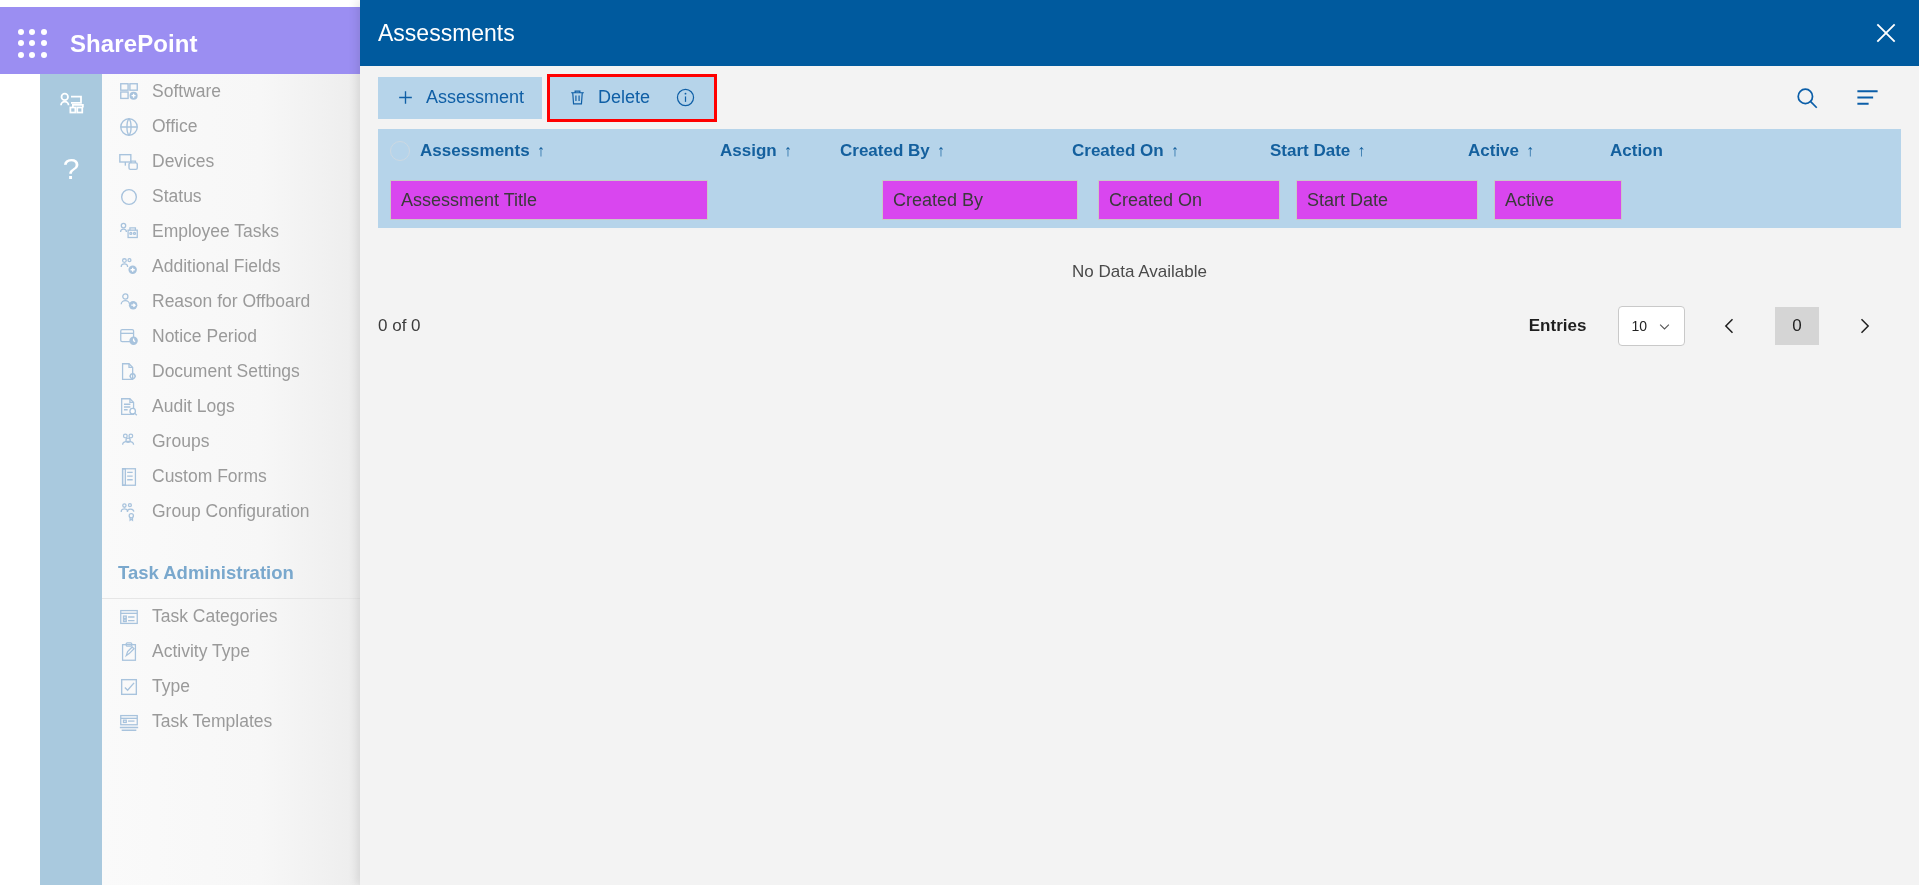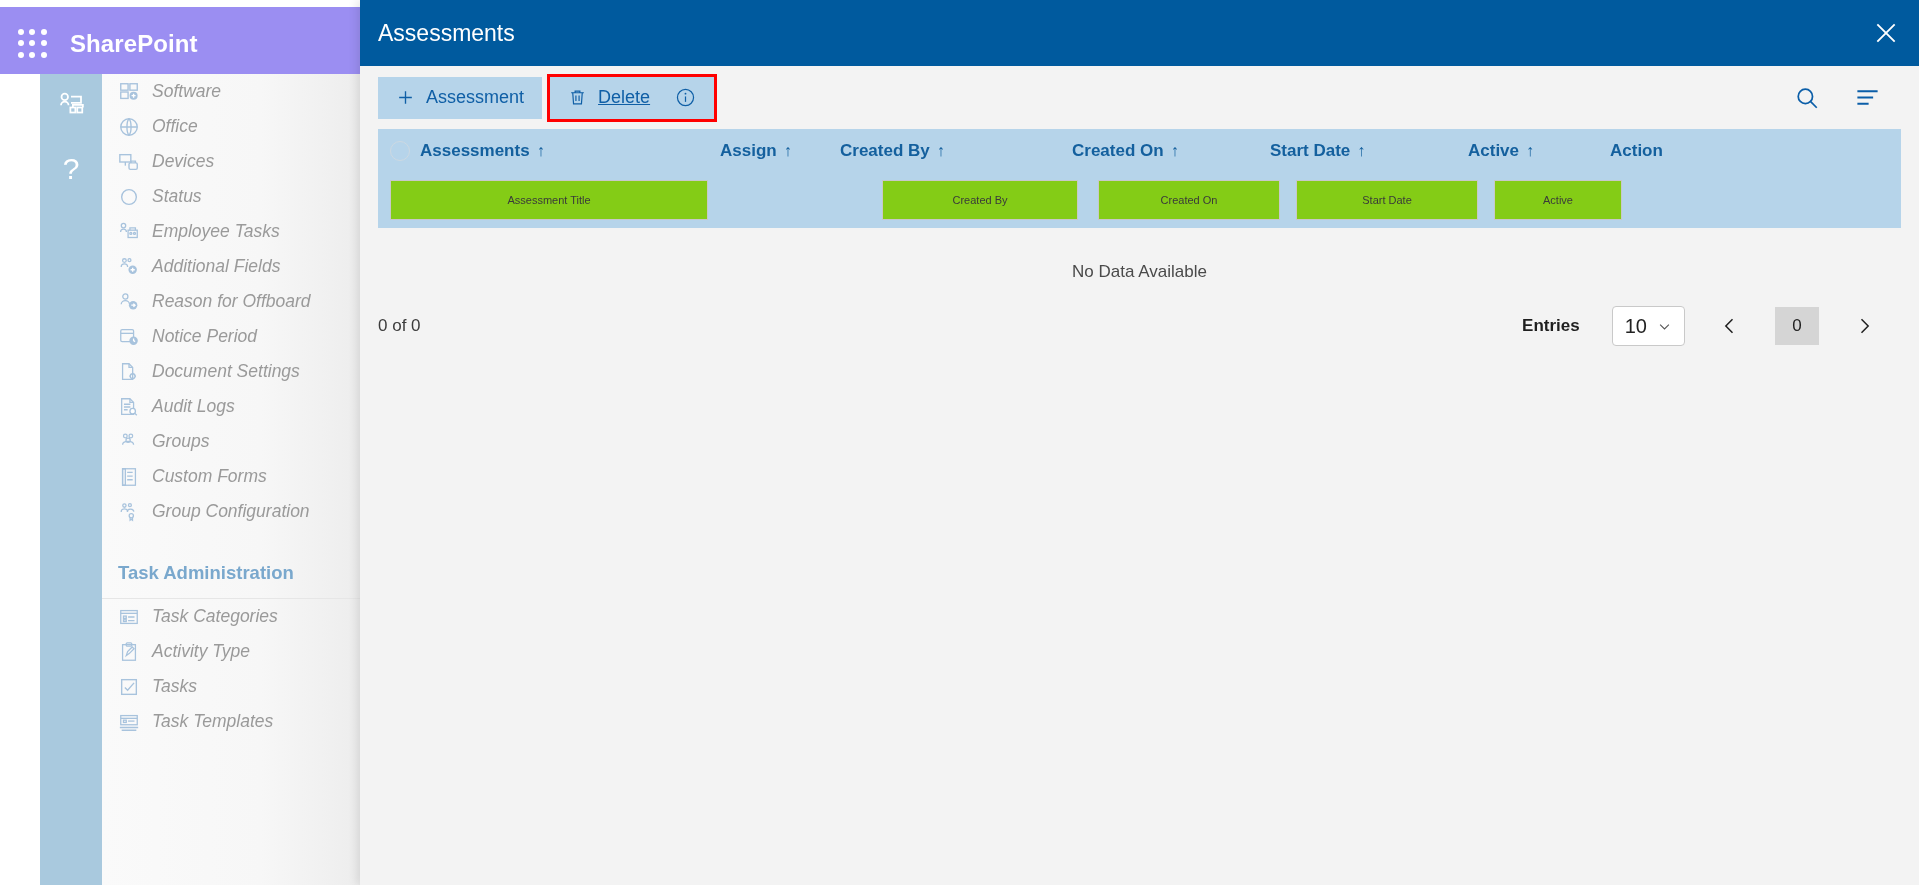--- a/index.html
+++ b/index.html
@@ -44,21 +44,20 @@
     position: absolute; left: 102px; top: 0; width: 258px; height: 811px;
     background: linear-gradient(to right, #fafafa 0%, #f7f7f7 62%, #ededed 100%);
     overflow: hidden;
   }
   .nav-group { padding: 0; }
   .nav-item {
     display: flex; align-items: center; gap: 12px;
     height: 35px; padding-left: 16px;
     color: #9a9a9a; font-size: 17.5px; white-space: nowrap;
     cursor: pointer;
-    font-style: italic;
   }
   .nav-item .ic { flex: 0 0 auto; width: 22px; height: 22px; display: block; color: #a8c3dd; }
   .nav-sep { height: 18px; }
   .nav-head {
     height: 52px; display: flex; align-items: center; padding-left: 16px;
     color: #7aa8cd; font-size: 18.5px; font-weight: bold; white-space: nowrap;
     border-bottom: 1px solid #e6e6e6;
   }
 
   
@@ -81,21 +80,21 @@
     height: 63px; display: flex; align-items: center; padding: 0 0 0 18px;
     position: relative;
   }
   .tbtn {
     display: flex; align-items: center; gap: 11px;
     background: #b6d4ea; color: #0f5fa6;
     height: 42px; padding: 0 18px; font-size: 18px;
     cursor: pointer; border: none;
     font-family: "Liberation Sans", sans-serif;
   }
-  .tbtn + .tbtn { margin-left: 8px; text-decoration: underline; }
+  .tbtn + .tbtn { margin-left: 8px; }
   .tbtn.highlight {
     outline: 3px solid #ff0000; outline-offset: 0;
   }
   .tb-right {
     position: absolute; right: 38px; top: 0; height: 63px;
     display: flex; align-items: center; gap: 34px;
   }
   .tb-icon { cursor: pointer; display: block; color: #0b5ea8; }
 
   
@@ -113,42 +112,41 @@
     width: 20px; height: 20px; border-radius: 50%;
     border: 1.5px solid #cdd9e2; background: transparent; margin-right: 10px;
     flex: 0 0 auto; cursor: pointer;
   }
   .filter-row {
     background: #b6d4ea; display: flex; align-items: center; height: 56px;
     padding-left: 12px;
   }
   .fcell { display: flex; align-items: center; }
   .finput {
-    height: 40px; background: #84cc16; border: 1px solid #c8c8c8;
-    font-size: 11px; color: #3a3a3a; padding: 0 10px;
+    height: 40px; background: #d946ef; border: 1px solid #c8c8c8;
+    font-size: 18px; color: #3a3a3a; padding: 0 10px;
     font-family: "Liberation Sans", sans-serif;
-    text-align: center;
   }
   .finput::placeholder { color: #3a3a3a; opacity: 1; }
 
   .nodata {
     background: #f3f3f3; text-align: center; color: #4a4a4a;
     font-size: 17px; padding: 34px 0 0 0; height: 68px;
   }
   .footer {
     display: flex; align-items: center; justify-content: space-between;
     padding: 0 38px 0 18px; height: 60px; background: #f3f3f3;
   }
   .count { color: #3c3c3c; font-size: 17px; }
   .pager { display: flex; align-items: center; gap: 28px; }
   .entries-label { color: #1f1f1f; font-size: 17px; font-weight: bold; margin-right: 4px; }
   .entries-select {
     height: 40px; min-width: 66px; background: #ffffff; border: 1px solid #c9c9c9;
     border-radius: 4px; display: flex; align-items: center; justify-content: center;
-    gap: 10px; color: #222; font-size: 20px; cursor: pointer; padding: 0 12px;
+    gap: 10px; color: #222; font-size: 14px; cursor: pointer; padding: 0 12px;
   }
   .pg-arrow {
     width: 34px; height: 38px; display: flex; align-items: center; justify-content: center;
     color: #1f1f1f; cursor: pointer;
   }
   .pg-num {
     width: 44px; height: 38px; background: #d5d5d5; display: flex;
     align-items: center; justify-content: center; color: #1f1f1f; font-size: 17px;
     cursor: pointer;
   }
@@ -344,21 +342,21 @@
               <rect x="9" y="2" width="6" height="3.5" rx="1"></rect>
             <path d="M9 16l1.5-4.5 5-5 2 2-5 5z"></path>
           </svg>
           <span>Activity Type</span>
         </div>
         <div class="nav-item">
           <svg class="ic" viewBox="0 0 24 24" fill="none" stroke="currentColor" stroke-width="1.5">
             <rect x="4" y="4" width="16" height="16"></rect>
               <path d="M7.5 12.5l3 3 7-8"></path>
           </svg>
-          <span>Tasks</span>
+          <span>Type</span>
         </div>
         <div class="nav-item">
           <svg class="ic" viewBox="0 0 24 24" fill="none" stroke="currentColor" stroke-width="1.4">
             <rect x="3" y="5" width="18" height="10"></rect>
               <path d="M3 8h18"></path>
             <rect x="6" y="10" width="3" height="2.5"></rect>
               <path d="M11 11h7"></path>
             <path d="M2 18h20M4 21h16"></path>
           </svg>
           <span>Task Templates</span>

